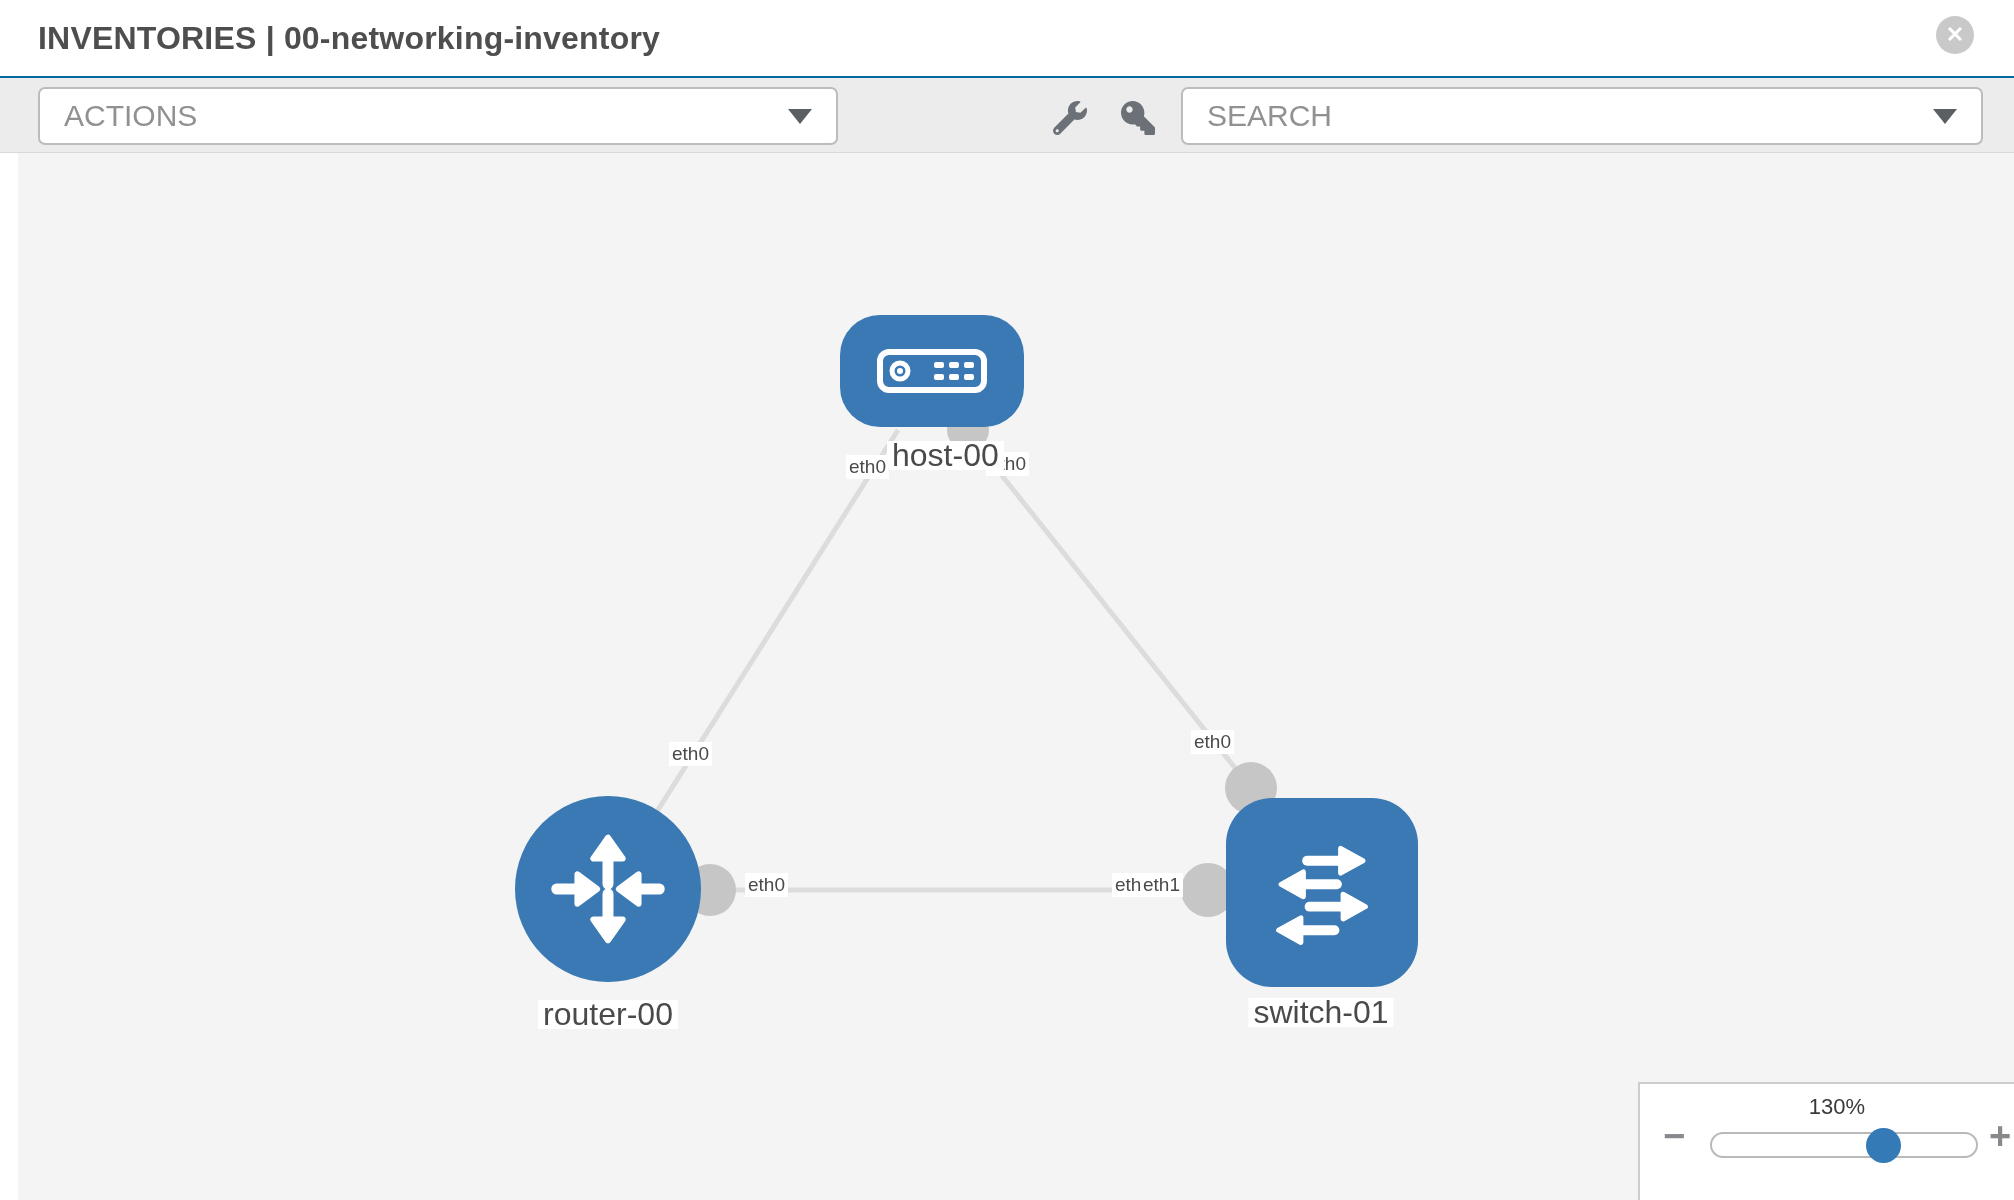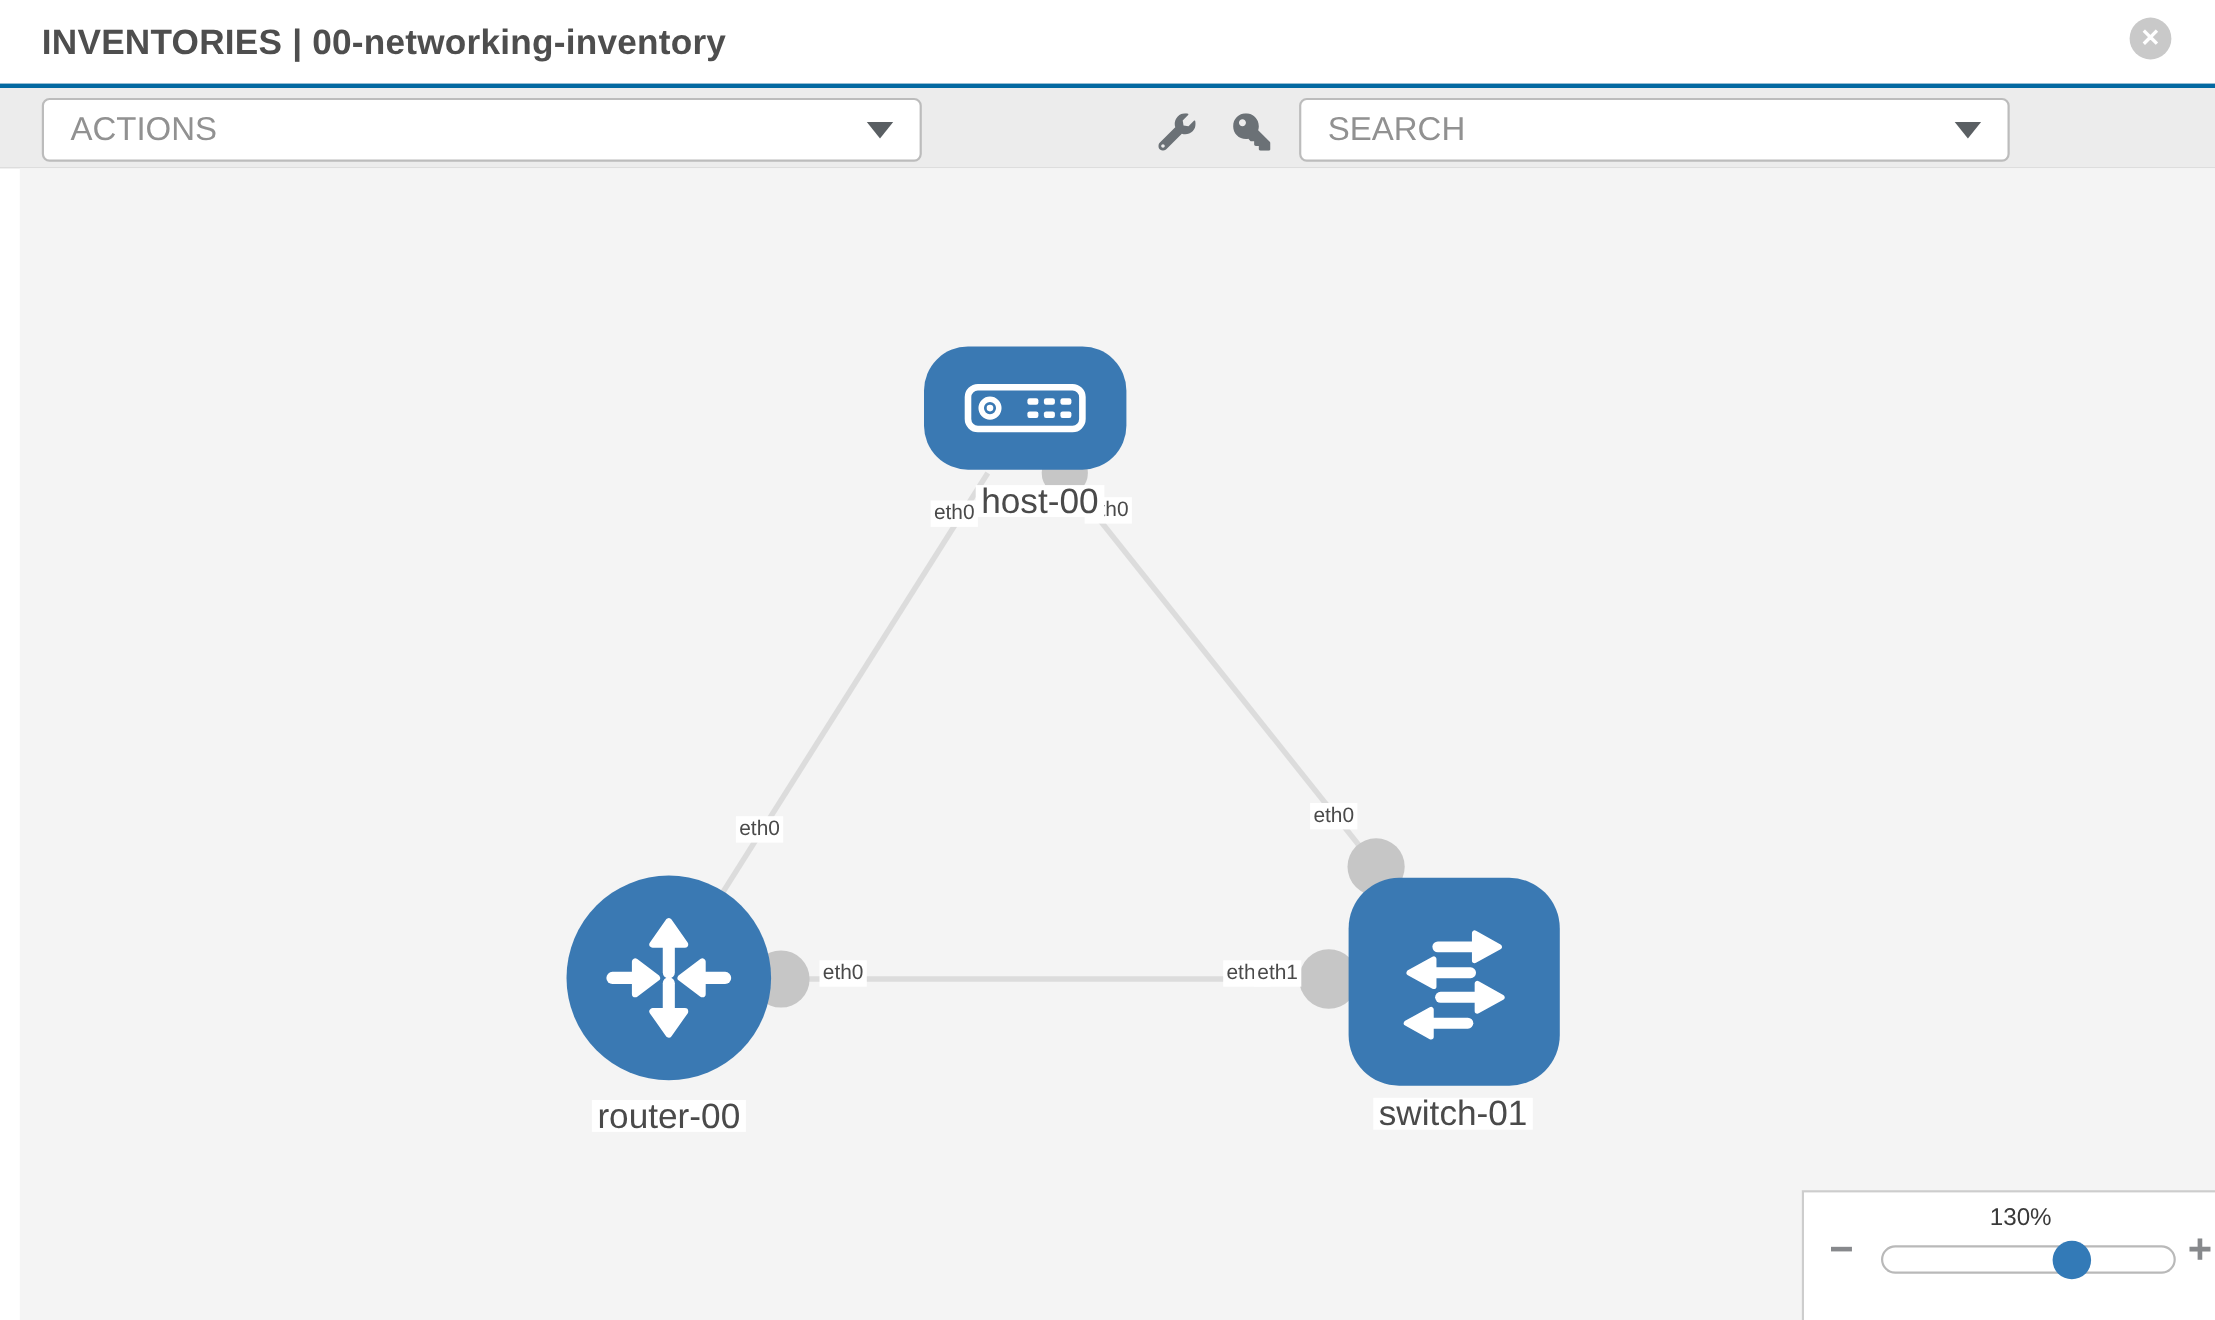--- a/index.html
+++ b/index.html
@@ -10,29 +10,29 @@
   
   .titlebar { position:absolute; top:0; left:0; width:100%; height:86px; background:#ffffff; }
   .page-title { position:absolute; left:38px; top:0; height:76px; display:flex; align-items:center;
                 font-size:32px; font-weight:700; color:#4e4e4e; letter-spacing:0.2px; }
   .close-btn { position:absolute; right:40px; top:16px; width:38px; height:38px; border-radius:50%;
                background:#c9c9c9; display:flex; align-items:center; justify-content:center; cursor:pointer; }
   .close-btn span { color:#ffffff; font-size:22px; font-weight:700; line-height:1; }
 
   
   .toolbar { position:absolute; top:76px; left:0; width:100%; height:77px; background:#ececec;
-             border-top:4px solid #0369a1; border-bottom:1px solid #d9d9d9; }
+             border-top:2px solid #0369a1; border-bottom:1px solid #d9d9d9; }
   .select-box { position:absolute; top:9px; height:58px; background:#ffffff; border:2px solid #bcbcbc;
                 border-radius:7px; display:flex; align-items:center; justify-content:space-between;
                 padding:0 24px; cursor:pointer; }
   .select-box .sel-label { font-size:30px; color:#919191; }
   .caret-down { width:0; height:0; border-left:12px solid transparent; border-right:12px solid transparent;
                 border-top:15px solid #5a5f63; }
   .actions-box { left:38px; width:800px; }
-  .search-box  { left:1181px; width:646px; }
+  .search-box  { left:1181px; width:802px; }
   .tool-icon-btn { position:absolute; top:20px; width:40px; height:40px; display:flex;
                    align-items:center; justify-content:center; cursor:pointer; }
   .tool-icon-btn svg { fill:#6b7176; }
   .wrench-btn { left:1050px; }
   .key-btn { left:1118px; }
 
   
   .canvas { position:absolute; top:153px; left:18px; width:2014px; height:1047px; background:#f4f4f4; }
   .links-layer { position:absolute; top:0; left:0; z-index:1; }
   line.link { stroke:var(--link-gray,#dcdcdc); stroke-width:5; }

